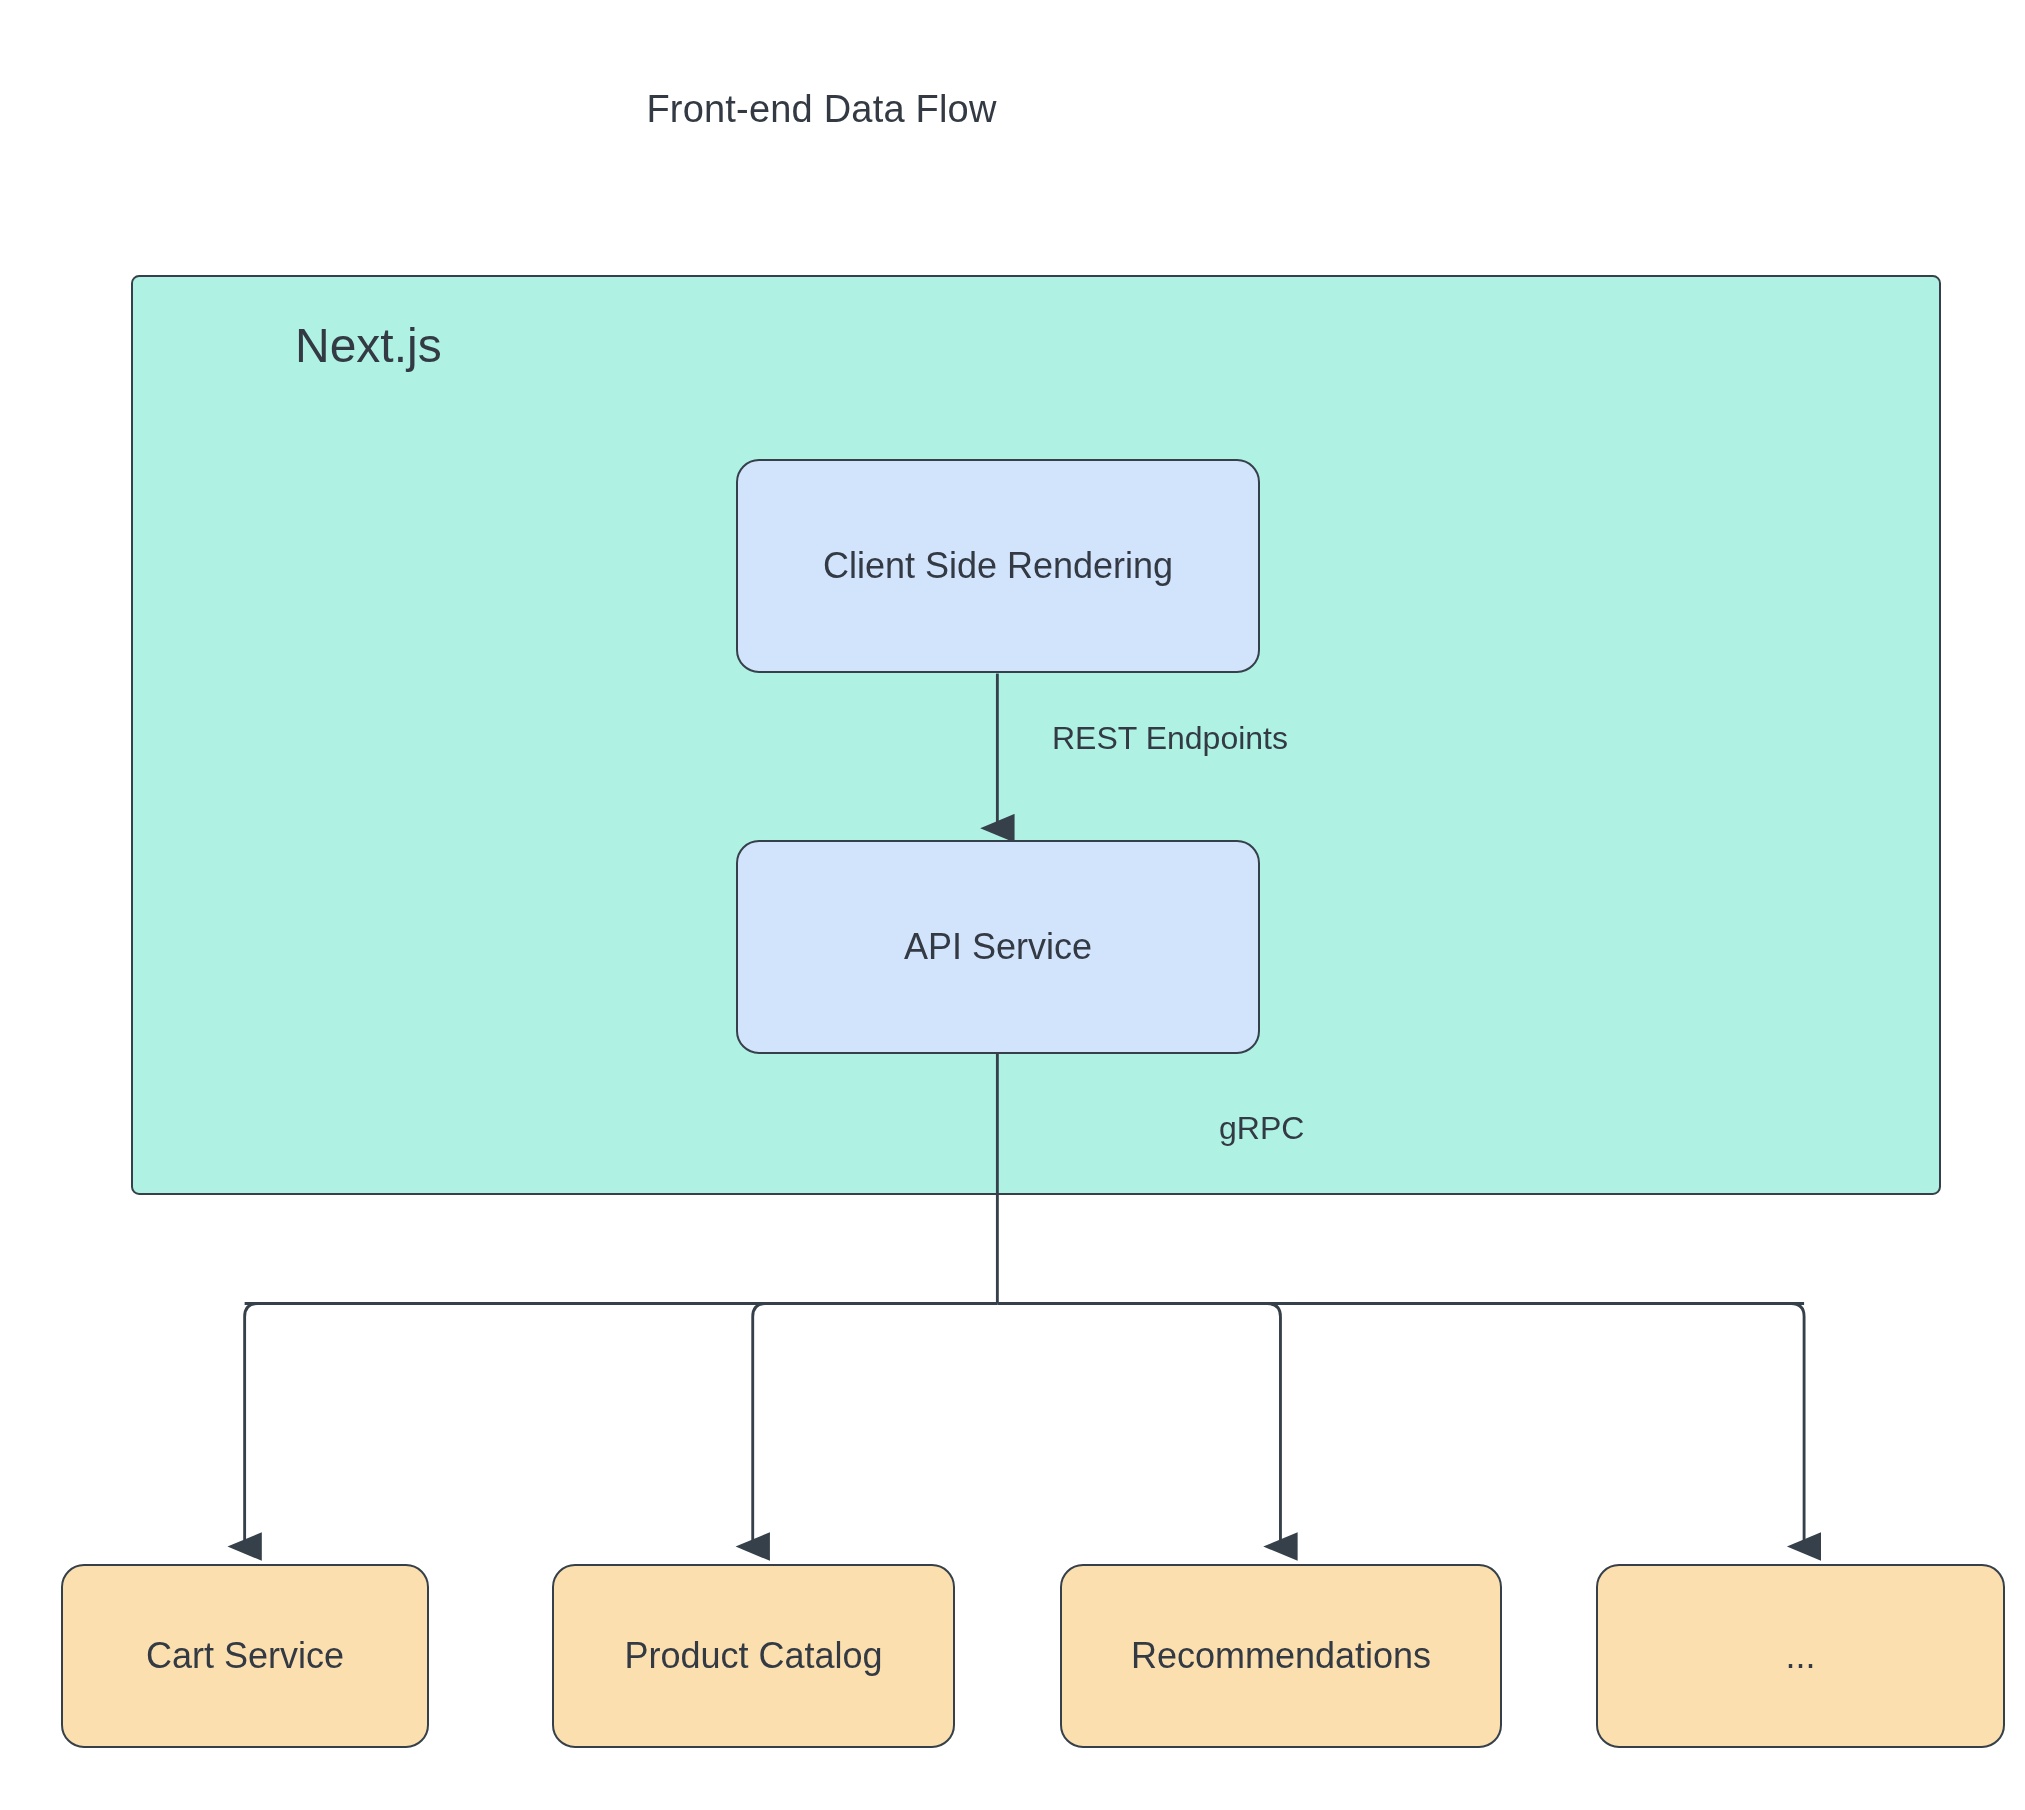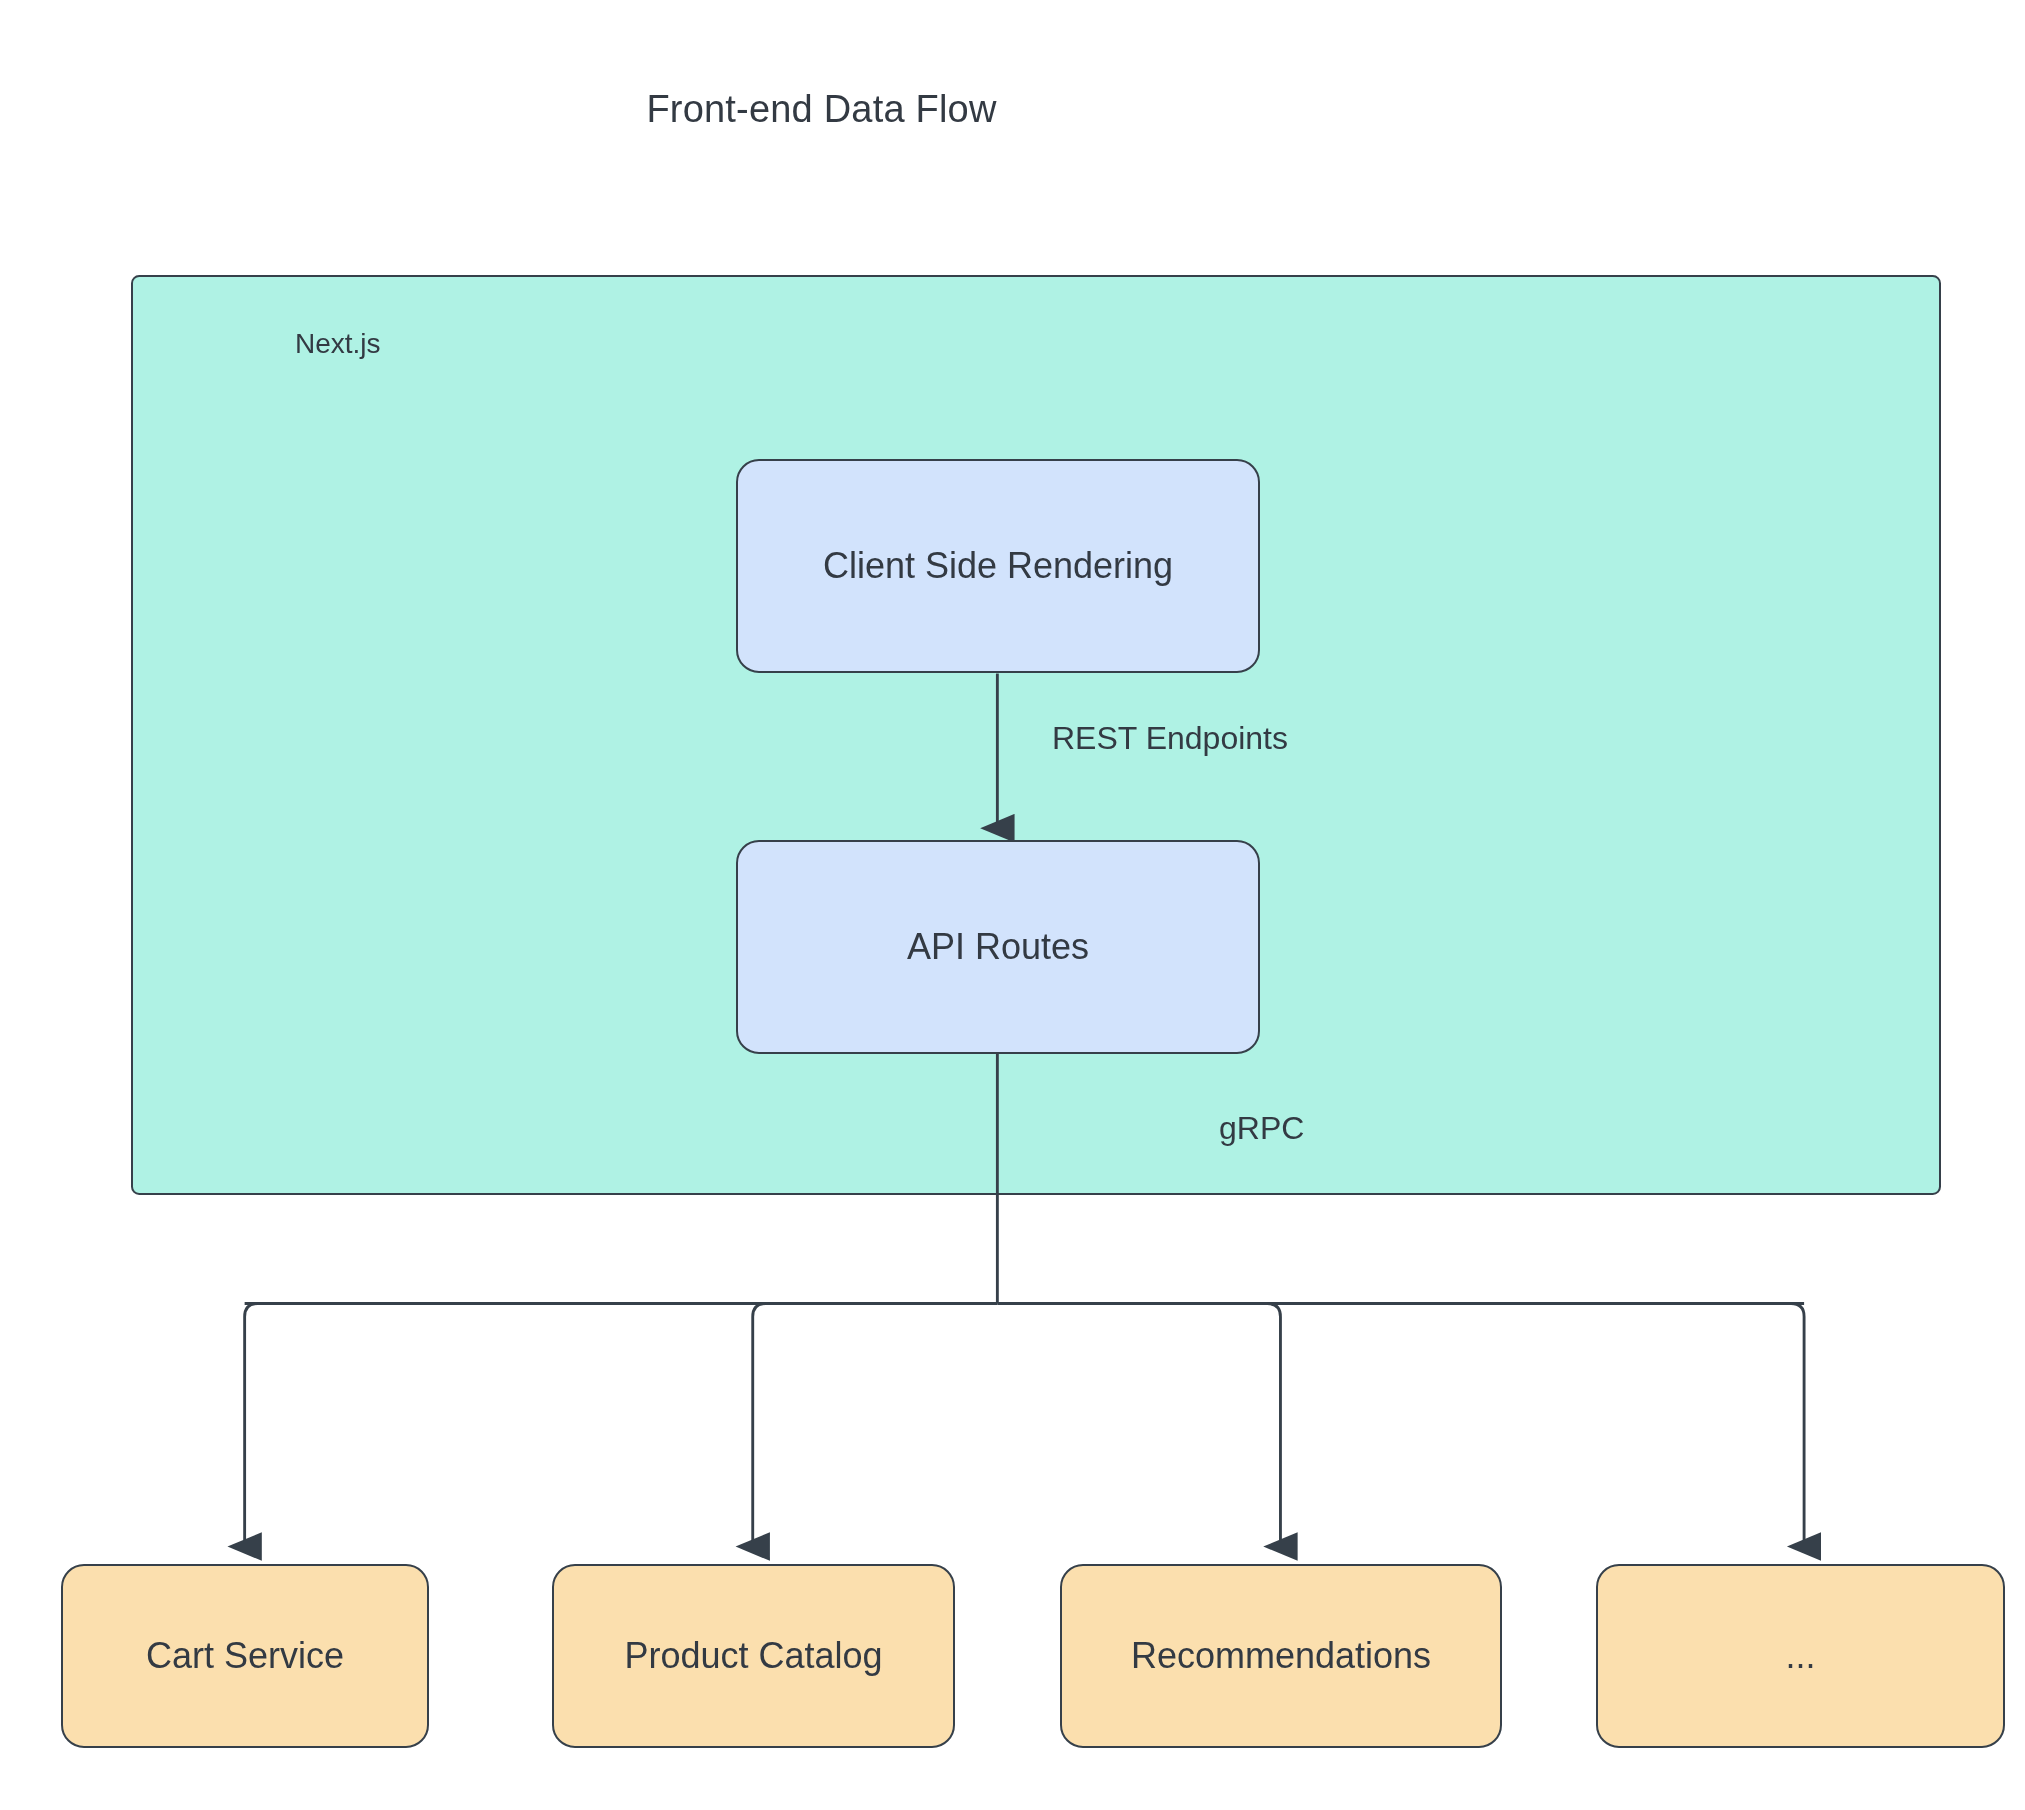--- a/index.html
+++ b/index.html
@@ -45,22 +45,22 @@
     width: 1810px;
     height: 920px;
     background: #aff2e4;
     border: 2.5px solid #36404a;
     border-radius: 8.2px;
     box-sizing: border-box;
   }
   .subgraph-label {
     position: absolute;
     left: 295px;
-    top: 328px;
-    font-size: 28px;
+    top: 318px;
+    font-size: 48px;
     color: #333a43;
     white-space: nowrap;
   }
   .node {
     position: absolute;
     box-sizing: border-box;
     display: flex;
     align-items: center;
     justify-content: center;
     border: 2.5px solid #36404a;
@@ -155,21 +155,21 @@
 
     <path d="M 936 1593 Q 920 1593 920 1609 L 920 1890" fill="none" stroke="#36404a" stroke-width="3.5" marker-end="url(#arrow)"></path>
 
     <path d="M 1549 1593 Q 1565 1593 1565 1609 L 1565 1890" fill="none" stroke="#36404a" stroke-width="3.5" marker-end="url(#arrow)"></path>
 
     <path d="M 2189 1593 Q 2205 1593 2205 1609 L 2205 1890" fill="none" stroke="#36404a" stroke-width="3.5" marker-end="url(#arrow)"></path>
   </svg>
 
   <div class="node node-blue" id="node-csr">Client Side Rendering</div>
 
-  <div class="node node-blue" id="node-api">API Routes</div>
+  <div class="node node-blue" id="node-api">API Service</div>
 
   <div class="edge-label" id="edge-label-rest">REST Endpoints</div>
 
   <div class="edge-label" id="edge-label-grpc">gRPC</div>
 
   <div class="node node-orange" id="node-cart">Cart Service</div>
 
   <div class="node node-orange" id="node-catalog">Product Catalog</div>
 
   <div class="node node-orange" id="node-reco">Recommendations</div>

